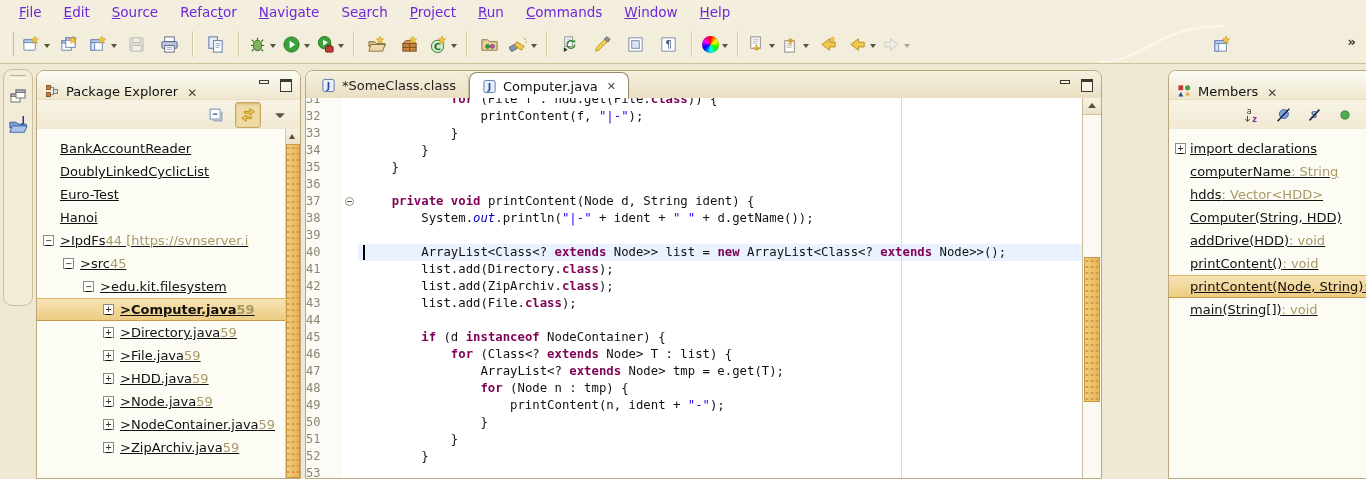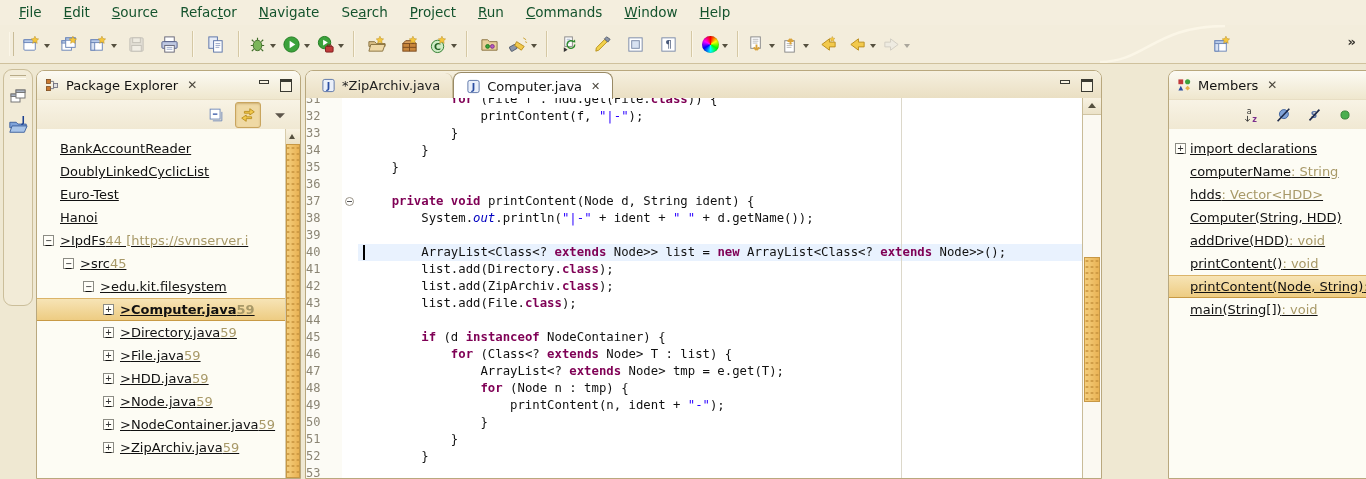--- a/index.html
+++ b/index.html
@@ -3,21 +3,21 @@
 <meta charset="utf-8">
 <style>
   html,body{margin:0;padding:0;}
   #app{position:relative;width:1366px;height:479px;background:#EFE8D2;font-family:"DejaVu Sans","Liberation Sans",sans-serif;font-size:13px;color:#111;overflow:hidden;-webkit-font-smoothing:antialiased;}
   u{text-decoration:underline;}
   .icon{display:inline-flex;align-items:center;justify-content:center;}
   .icon svg{display:block;}
 
   
   #menubar{position:absolute;top:0;left:0;right:0;height:25px;background:#F4EEDE;display:flex;align-items:center;padding-left:8px;}
-  .menu-item{padding:0 11px;height:25px;line-height:25px;font-size:13.5px;color:#14532d;cursor:default;}
+  .menu-item{padding:0 11px;height:25px;line-height:25px;font-size:13.5px;color:#6d28d9;cursor:default;}
 
   
   #toolbar{position:absolute;top:25px;left:0;right:0;height:38px;background:#F3EDDC;border-bottom:1px solid #CFC19D;}
   #toolbar-groups{display:flex;align-items:center;height:38px;padding-left:4px;}
   .tb-handle{width:3px;height:24px;border-left:1px solid #FBF6E8;border-right:1px solid #C9BC98;margin:0 5px;}
   .tb-sep{width:1px;height:26px;background:#D5C8A4;box-shadow:1px 0 0 #FBF6E8;margin:0 6px;}
   .tb-btn{height:30px;min-width:27px;padding:0 3px;display:flex;align-items:center;justify-content:center;border-radius:3px;}
   .tb-btn svg{width:19px;height:19px;}
   .tb-btn.disabled{filter:grayscale(.9) opacity(.45);}
   .dd-arrow{width:0;height:0;border:3px solid transparent;border-top:4px solid #55503F;margin-left:3px;transform:translateY(3px);}
@@ -32,21 +32,21 @@
   .fv-box{position:absolute;left:3px;top:5px;width:28px;height:235px;border:1px solid #CBBE9A;border-radius:9px;background:#F2EBD7;}
   .fv-handle{margin:5px auto 4px;width:16px;height:2px;border-top:1px solid #B8AB88;border-bottom:1px solid #FFFDF4;}
   .fv-btn{width:24px;height:26px;margin:3px auto;display:flex;align-items:center;justify-content:center;}
   .fv-btn svg{width:20px;height:20px;}
 
   .view{position:absolute;top:6px;bottom:0;background:#FDFCF6;border:1px solid #B9A87E;border-radius:8px 8px 0 0;overflow:hidden;}
   #pkg{left:36px;width:263px;}
   #editor-area{left:305px;width:795px;background:#FFF;}
   #members{left:1168px;width:258px;}
 
-  .view-titlebar{height:28px;background:linear-gradient(#FCFAF3,#EFE7CE);display:flex;align-items:center;padding:0 7px;position:relative;border-bottom:1px solid #E8DEC4;}
+  .view-titlebar{height:28px;background:linear-gradient(#FCFAF3,#EFE7CE);display:flex;align-items:flex-end;padding:0 7px;position:relative;border-bottom:1px solid #E8DEC4;}
   .view-title-icon svg{width:16px;height:16px;}
   .view-title{margin-left:6px;font-size:13px;}
   .view-close{margin-left:9px;color:#4A463C;font-size:12px;font-weight:bold;line-height:1;}
   .winbtns{position:absolute;right:8px;top:8px;display:flex;gap:11px;align-items:flex-start;}
   .btn-min{width:10px;height:10px;position:relative;}
   .btn-min::after{content:"";position:absolute;top:1px;left:0;width:8px;height:2px;border:1px solid #3A3A32;background:#F8F3E3;}
   .btn-max{width:10px;height:9px;border:1px solid #3A3A32;border-top-width:3px;background:#F8F3E3;}
 
   .view-toolbar{height:30px;background:linear-gradient(#F8F3E5,#F0E8D2);display:flex;align-items:center;justify-content:flex-end;padding-right:8px;gap:7px;border-bottom:1px solid #E0D5B8;}
   .vtb-btn{width:24px;height:24px;display:flex;align-items:center;justify-content:center;border-radius:3px;}
@@ -637,21 +637,21 @@
 
     <section class="view" id="editor-area">
       <div class="tabbar" id="editor-tabbar">
         <div class="etab inactive">
             <span class="icon">
               <svg viewBox="0 0 16 16">
                 <rect x="2" y="1.5" width="12" height="13" rx="2" fill="#EAF0FA" stroke="#5B74A8"></rect>
                 <text x="8" y="12" font-size="10" font-weight="bold" text-anchor="middle" fill="#2B4EA2">J</text>
               </svg>
             </span>
-            <span class="tlabel">*ZipArchiv.java</span>
+            <span class="tlabel">*SomeClass.class</span>
           </div>
           <div class="etab active">
             <span class="icon">
               <svg viewBox="0 0 16 16">
                 <rect x="2" y="1.5" width="12" height="13" rx="2" fill="#EAF0FA" stroke="#5B74A8"></rect>
                 <text x="8" y="12" font-size="10" font-weight="bold" text-anchor="middle" fill="#2B4EA2">J</text>
               </svg>
             </span>
             <span class="tlabel">Computer.java</span>
             <span class="tclose">✕</span>

